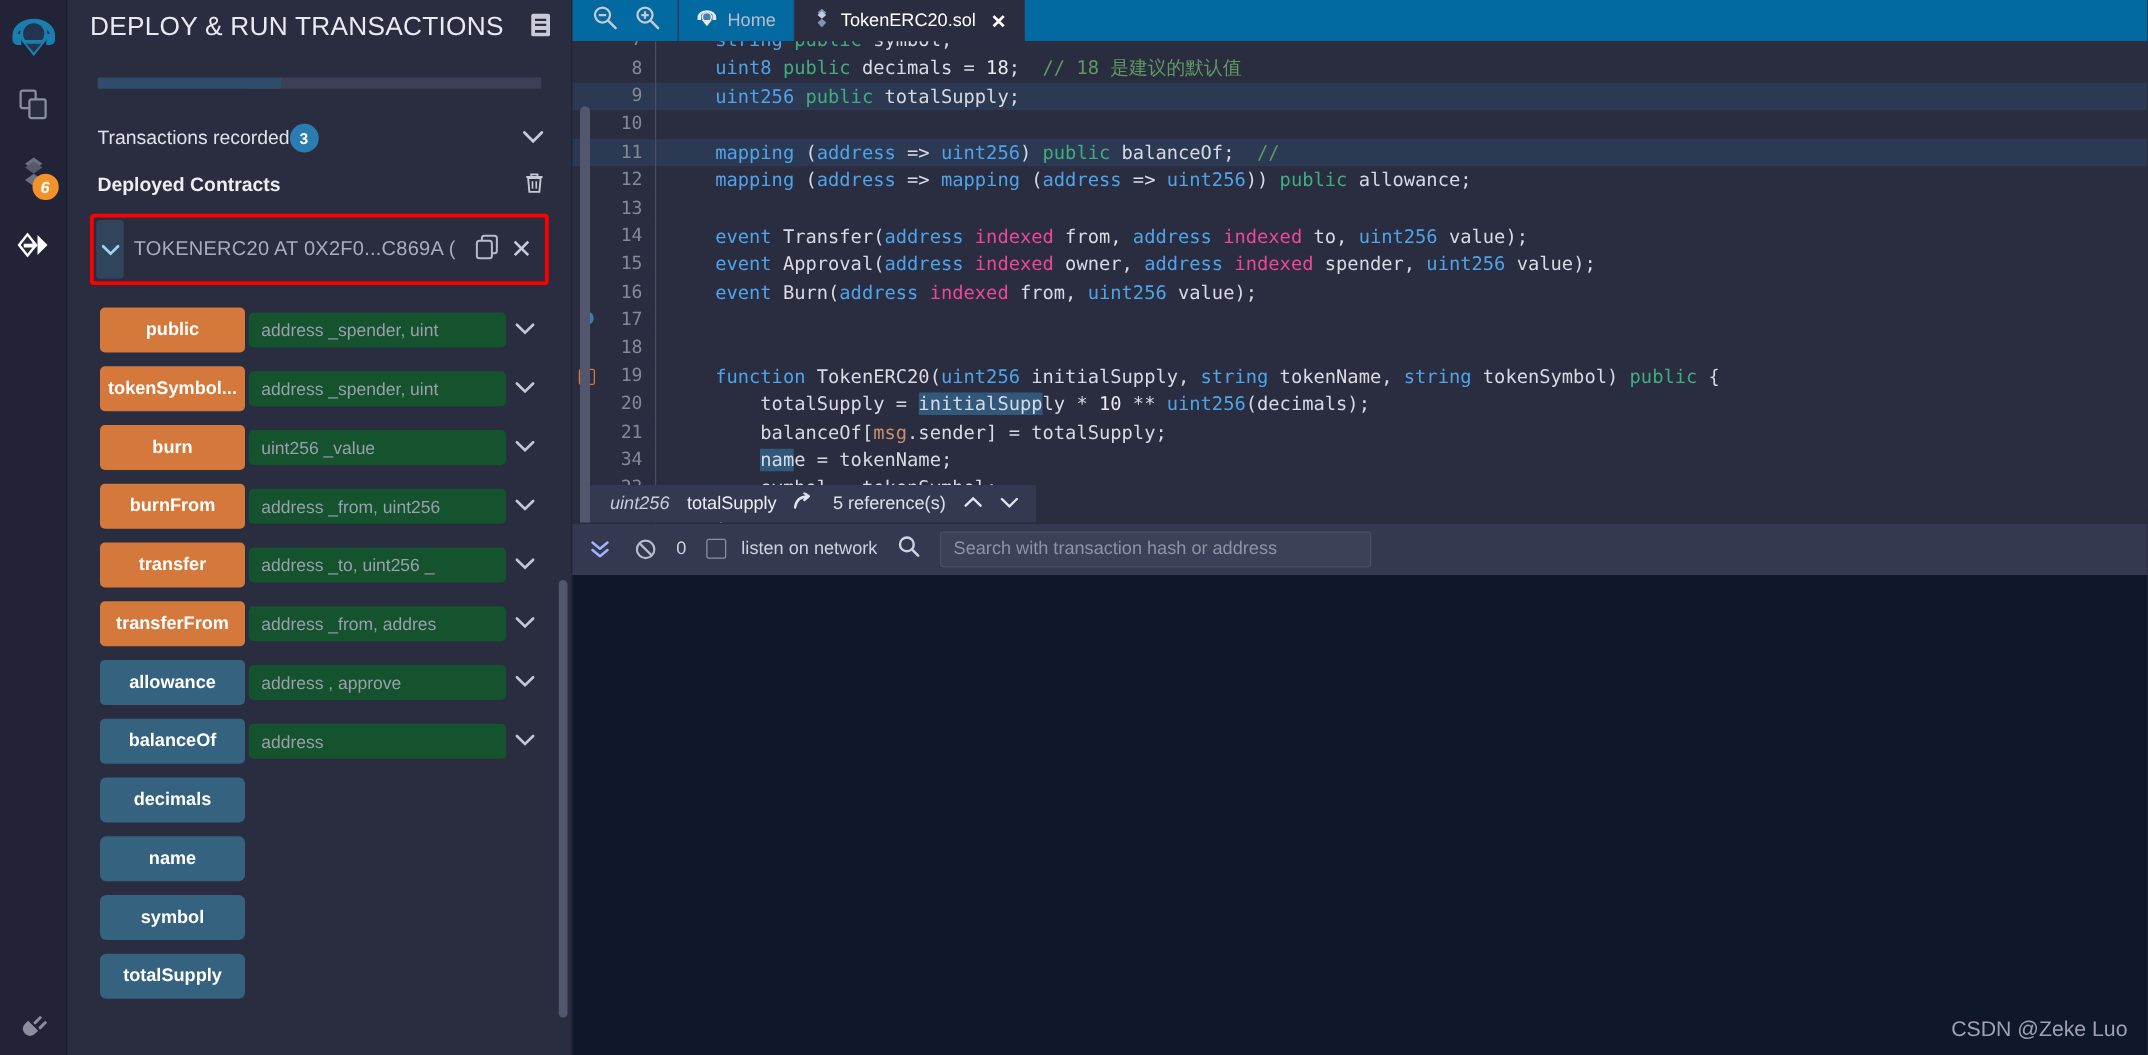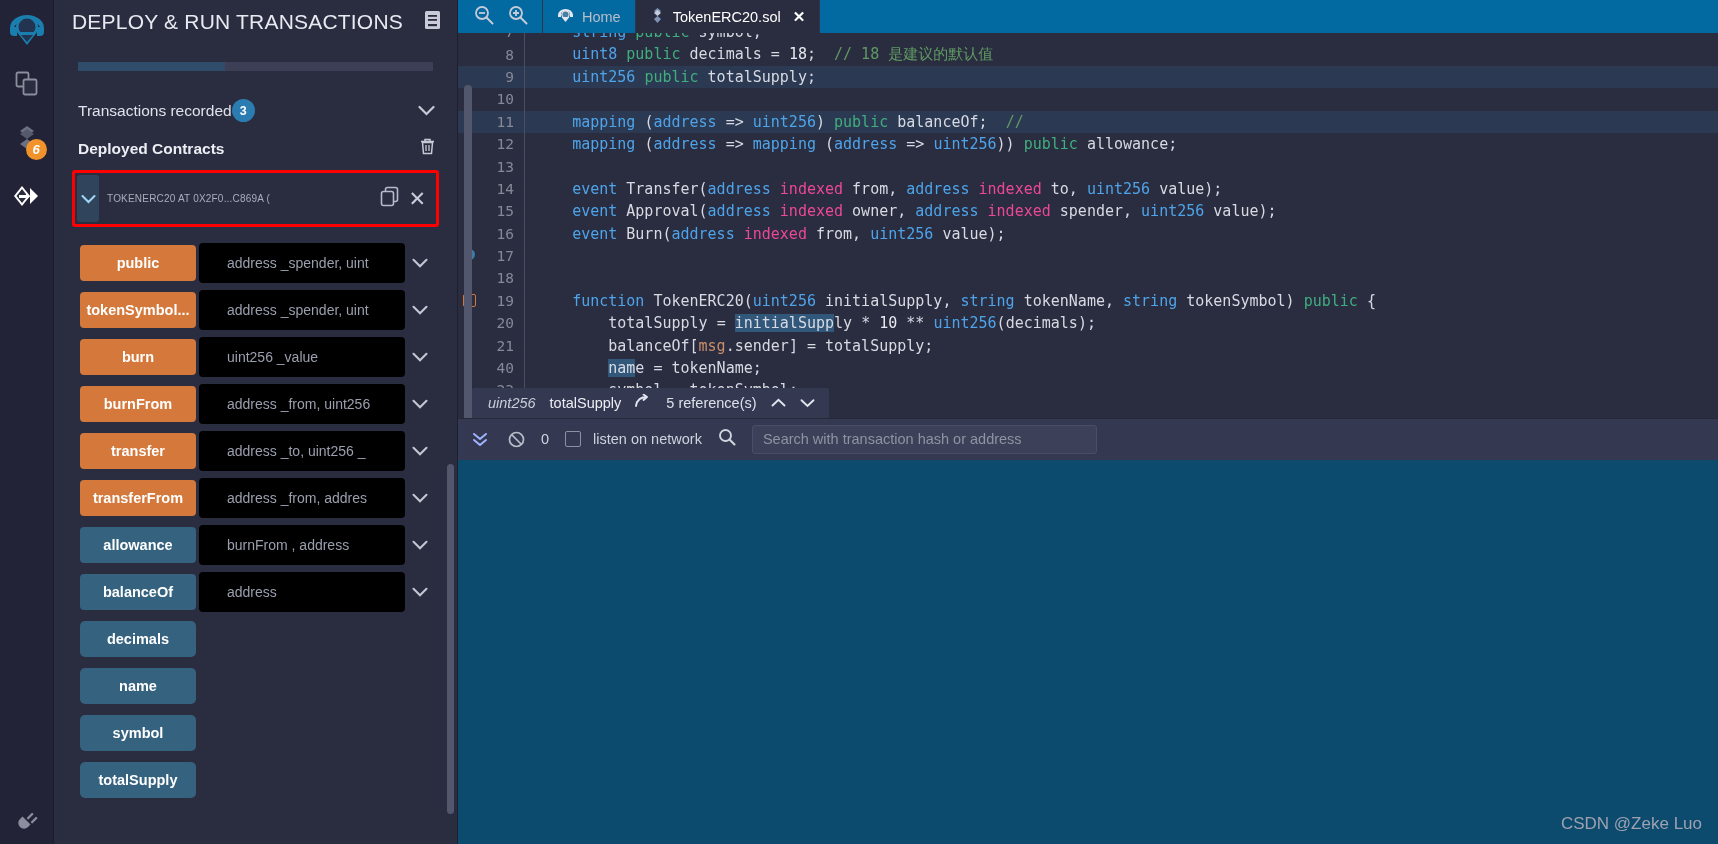--- a/index.html
+++ b/index.html
@@ -93,45 +93,45 @@
     position: relative;
     display:flex; align-items:center;
   }
   .contract-caret {
     width: 22px; height: 47px; margin-left: 2px;
     background: #30455c; border-radius: 3px;
     display:flex; align-items:center; justify-content:center;
     color:#9fd6f5;
   }
   .contract-name {
-    color:#a9adbb; font-size: 10px; letter-spacing:.2px;
+    color:#a9adbb; font-size: 16px; letter-spacing:.2px;
     margin-left: 8px; flex:1;
     white-space: nowrap; overflow:hidden;
   }
   .contract-act { color:#b7bbc9; padding: 0 9px; }
   .contract-x { color:#c8ccd8; font-size: 21px; padding-right: 10px; line-height:1; }
 
   
   .fn-list { margin: 18px 0 0 0; padding: 0 22px 0 26px; }
   .fn-row { display:flex; align-items:center; margin-bottom: 11px; height: 36px; }
   .fn-btn {
     width: 116px; height: 36px; border-radius: 4px;
     color:#fff; font-size: 14.5px; font-weight:700;
     display:flex; align-items:center; justify-content:center;
     white-space:nowrap; overflow:hidden;
     border: none; cursor: pointer;
     font-family: "Liberation Sans", sans-serif;
   }
   .fn-btn.orange { background:#d4793b; }
   .fn-btn.blue   { background:#35627f; }
   .fn-input {
-    flex: 1; height: 40px; margin-left: 3px;
-    background:#000000; border-radius: 4px;
+    flex: 1; height: 28px; margin-left: 3px;
+    background:#14532d; border-radius: 4px;
     color:#9b9fae; font-size: 14px;
-    display:flex; align-items:center; padding-left: 28px;
+    display:flex; align-items:center; padding-left: 10px;
     white-space:nowrap; overflow:hidden;
   }
   .fn-chev { width: 30px; text-align:center; color:#c3c7d4; }
   .fn-row.nofield .fn-btn { border-radius: 5px; }
 
   
   .panel-sb {
     position:absolute; right: 3px; top: 420px; width: 7px; height: 350px;
     background: #53576d; border-radius: 4px;
   }
@@ -232,21 +232,21 @@
   }
   .term-label { color:#cfd3de; font-size:14.5px; }
   .term-search-ico { color:#cfd3de; padding: 0 4px; }
   .term-input {
     width: 345px; height: 29px; background:#3c4058;
     border:1px solid #4a4e66; border-radius:3px;
     color:#8f93a3; font-size:14.5px;
     display:flex; align-items:center; padding-left: 10px;
   }
 
-  .term-body { flex:1; background:#0c4a6e; position:relative; }
+  .term-body { flex:1; background:#0f172a; position:relative; }
   .watermark {
     position:absolute; right: 16px; bottom: 10px;
     color:#9ea2b0; font-size: 17px;
     font-family: "Liberation Sans", sans-serif;
   }
 </style>
 </head>
 <body>
 
 <div id="app">
@@ -410,21 +410,21 @@
           <div class="fn-input">address _from, addres</div>
           <span class="fn-chev">
             <svg width="16" height="10" viewBox="0 0 16 10">
                 <path d="M1.5 1.8 L8 8.2 L14.5 1.8" fill="none" stroke="#c3c7d4" stroke-width="2.1" stroke-linecap="round"></path>
               </svg>
           </span>
         </div>
 
         <div class="fn-row">
           <button class="fn-btn blue">allowance</button>
-          <div class="fn-input">burnFrom , address</div>
+          <div class="fn-input">address , approve</div>
           <span class="fn-chev">
             <svg width="16" height="10" viewBox="0 0 16 10">
                 <path d="M1.5 1.8 L8 8.2 L14.5 1.8" fill="none" stroke="#c3c7d4" stroke-width="2.1" stroke-linecap="round"></path>
               </svg>
           </span>
         </div>
 
         <div class="fn-row">
           <button class="fn-btn blue">balanceOf</button>
           <div class="fn-input">address</div>
@@ -514,21 +514,21 @@
           <div class="cline"><span class="gut-deco"></span><span class="lnum">12</span><span class="guide"></span><span class="ctext">    <span class="t-type">mapping</span> <span class="t-paren">(</span><span class="t-type">address</span> <span class="t-paren">=&gt;</span> <span class="t-type">mapping</span> <span class="t-paren">(</span><span class="t-type">address</span> <span class="t-paren">=&gt;</span> <span class="t-type">uint256</span><span class="t-paren">))</span> <span class="t-kw">public</span> <span class="t-plain">allowance</span><span class="t-paren">;</span></span></div>
           <div class="cline"><span class="gut-deco"></span><span class="lnum">13</span><span class="guide"></span><span class="ctext"></span></div>
           <div class="cline"><span class="gut-deco"></span><span class="lnum">14</span><span class="guide"></span><span class="ctext">    <span class="t-type">event</span> <span class="t-plain">Transfer</span><span class="t-paren">(</span><span class="t-type">address</span> <span class="t-ind">indexed</span> <span class="t-plain">from</span><span class="t-paren">,</span> <span class="t-type">address</span> <span class="t-ind">indexed</span> <span class="t-plain">to</span><span class="t-paren">,</span> <span class="t-type">uint256</span> <span class="t-plain">value</span><span class="t-paren">);</span></span></div>
           <div class="cline"><span class="gut-deco"></span><span class="lnum">15</span><span class="guide"></span><span class="ctext">    <span class="t-type">event</span> <span class="t-plain">Approval</span><span class="t-paren">(</span><span class="t-type">address</span> <span class="t-ind">indexed</span> <span class="t-plain">owner</span><span class="t-paren">,</span> <span class="t-type">address</span> <span class="t-ind">indexed</span> <span class="t-plain">spender</span><span class="t-paren">,</span> <span class="t-type">uint256</span> <span class="t-plain">value</span><span class="t-paren">);</span></span></div>
           <div class="cline"><span class="gut-deco"></span><span class="lnum">16</span><span class="guide"></span><span class="ctext">    <span class="t-type">event</span> <span class="t-plain">Burn</span><span class="t-paren">(</span><span class="t-type">address</span> <span class="t-ind">indexed</span> <span class="t-plain">from</span><span class="t-paren">,</span> <span class="t-type">uint256</span> <span class="t-plain">value</span><span class="t-paren">);</span></span></div>
           <div class="cline"><span class="gut-deco"><span class="bp-dot"></span></span><span class="lnum">17</span><span class="guide"></span><span class="ctext"></span></div>
           <div class="cline"><span class="gut-deco"></span><span class="lnum">18</span><span class="guide"></span><span class="ctext"></span></div>
           <div class="cline"><span class="gut-deco"><span class="err-mark">!</span></span><span class="lnum">19</span><span class="guide"></span><span class="ctext">    <span class="t-type">function</span> <span class="t-plain">TokenERC20</span><span class="t-paren">(</span><span class="t-type">uint256</span> <span class="t-plain">initialSupply</span><span class="t-paren">,</span> <span class="t-type">string</span> <span class="t-plain">tokenName</span><span class="t-paren">,</span> <span class="t-type">string</span> <span class="t-plain">tokenSymbol</span><span class="t-paren">)</span> <span class="t-kw">public</span> <span class="t-paren">{</span></span></div>
           <div class="cline"><span class="gut-deco"></span><span class="lnum">20</span><span class="guide"></span><span class="ctext">        <span class="t-plain">totalSupply</span> <span class="t-paren">=</span> <span class="occ t-plain">initialSupp</span><span class="t-plain">ly</span> <span class="t-paren">*</span> <span class="t-num">10</span> <span class="t-paren">**</span> <span class="t-type">uint256</span><span class="t-paren">(</span><span class="t-plain">decimals</span><span class="t-paren">);</span></span></div>
           <div class="cline"><span class="gut-deco"></span><span class="lnum">21</span><span class="guide"></span><span class="ctext">        <span class="t-plain">balanceOf</span><span class="t-paren">[</span><span class="t-msg">msg</span><span class="t-paren">.</span><span class="t-plain">sender</span><span class="t-paren">]</span> <span class="t-paren">=</span> <span class="t-plain">totalSupply</span><span class="t-paren">;</span></span></div>
-          <div class="cline"><span class="gut-deco"></span><span class="lnum">40</span><span class="guide"></span><span class="ctext">        <span class="occ t-plain">nam</span><span class="t-plain">e</span> <span class="t-paren">=</span> <span class="t-plain">tokenName</span><span class="t-paren">;</span></span></div>
+          <div class="cline"><span class="gut-deco"></span><span class="lnum">34</span><span class="guide"></span><span class="ctext">        <span class="occ t-plain">nam</span><span class="t-plain">e</span> <span class="t-paren">=</span> <span class="t-plain">tokenName</span><span class="t-paren">;</span></span></div>
           <div class="cline"><span class="gut-deco"></span><span class="lnum">23</span><span class="guide"></span><span class="ctext">        <span class="t-plain">symbol</span> <span class="t-paren">=</span> <span class="t-plain">tokenSymbol</span><span class="t-paren">;</span></span></div>
           <div class="cline"><span class="gut-deco"></span><span class="lnum">24</span><span class="guide"></span><span class="ctext">    <span class="t-paren">}</span></span></div>
         </div>
 
       <div class="ed-sb"></div>
 
       <div class="refbar">
         <span class="tsig">uint256</span>
         <span class="tname">totalSupply</span>
         <span class="rarrow">

